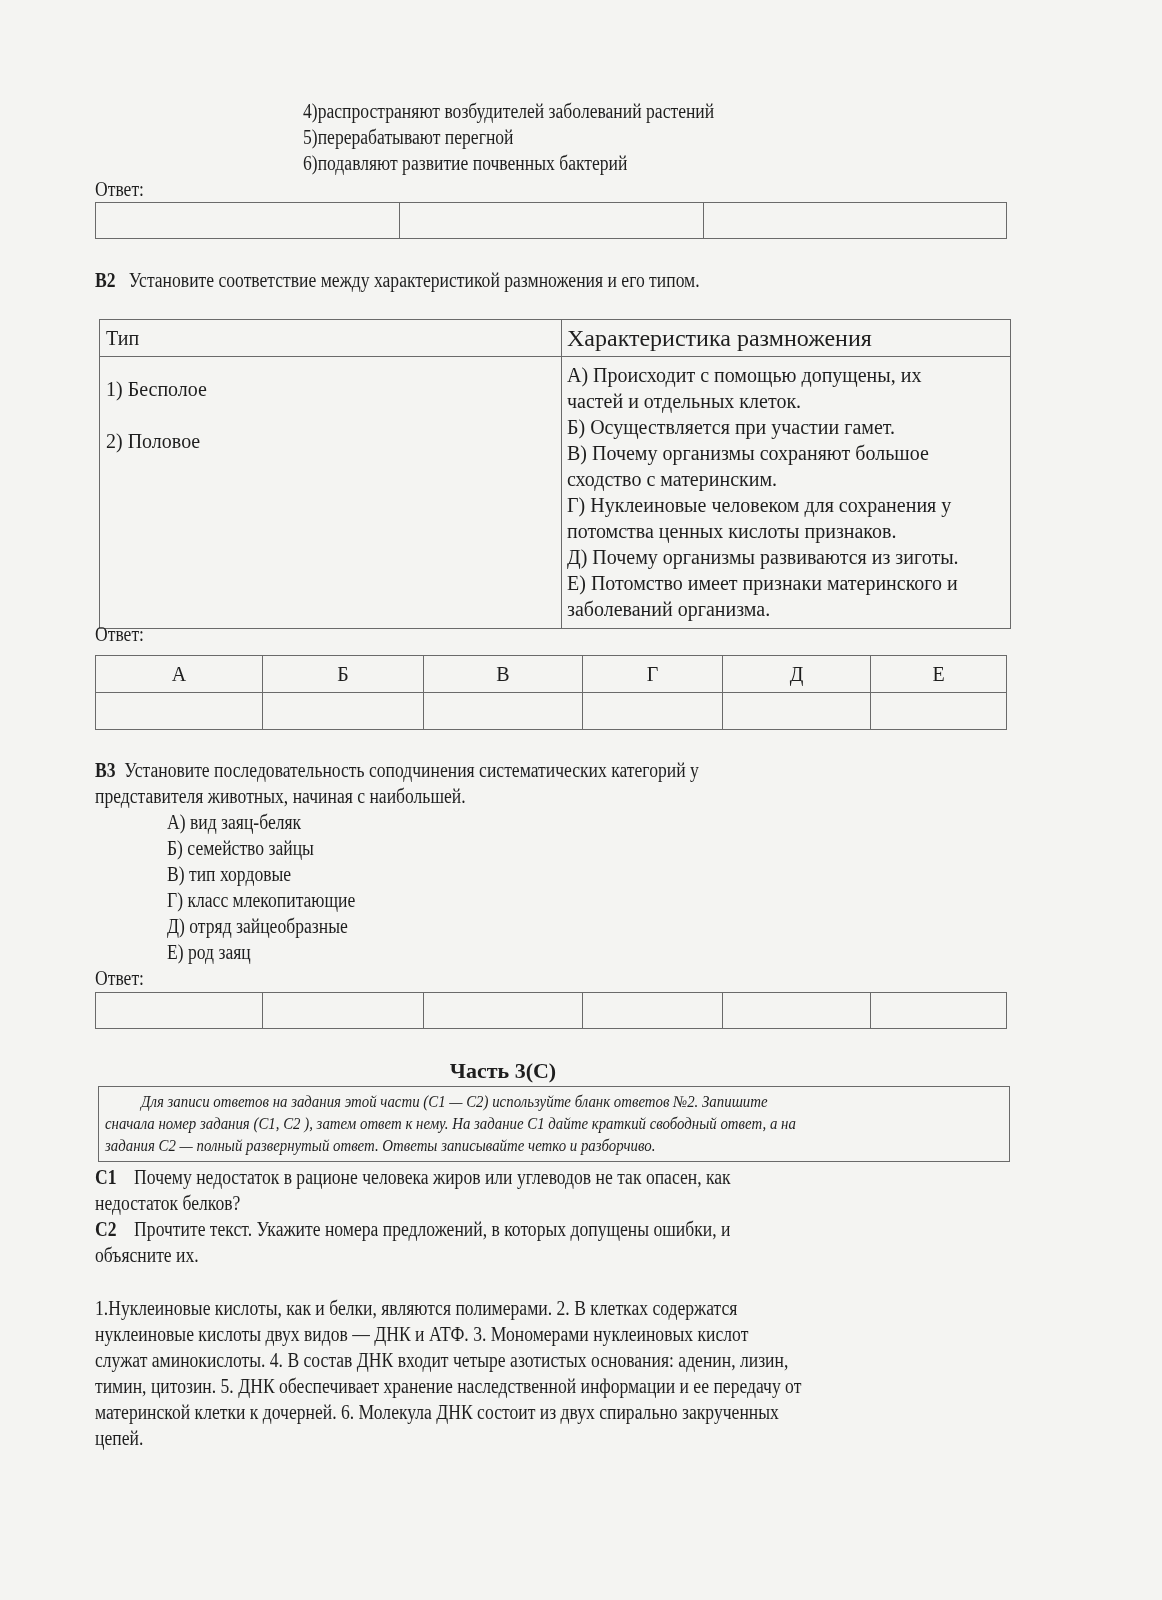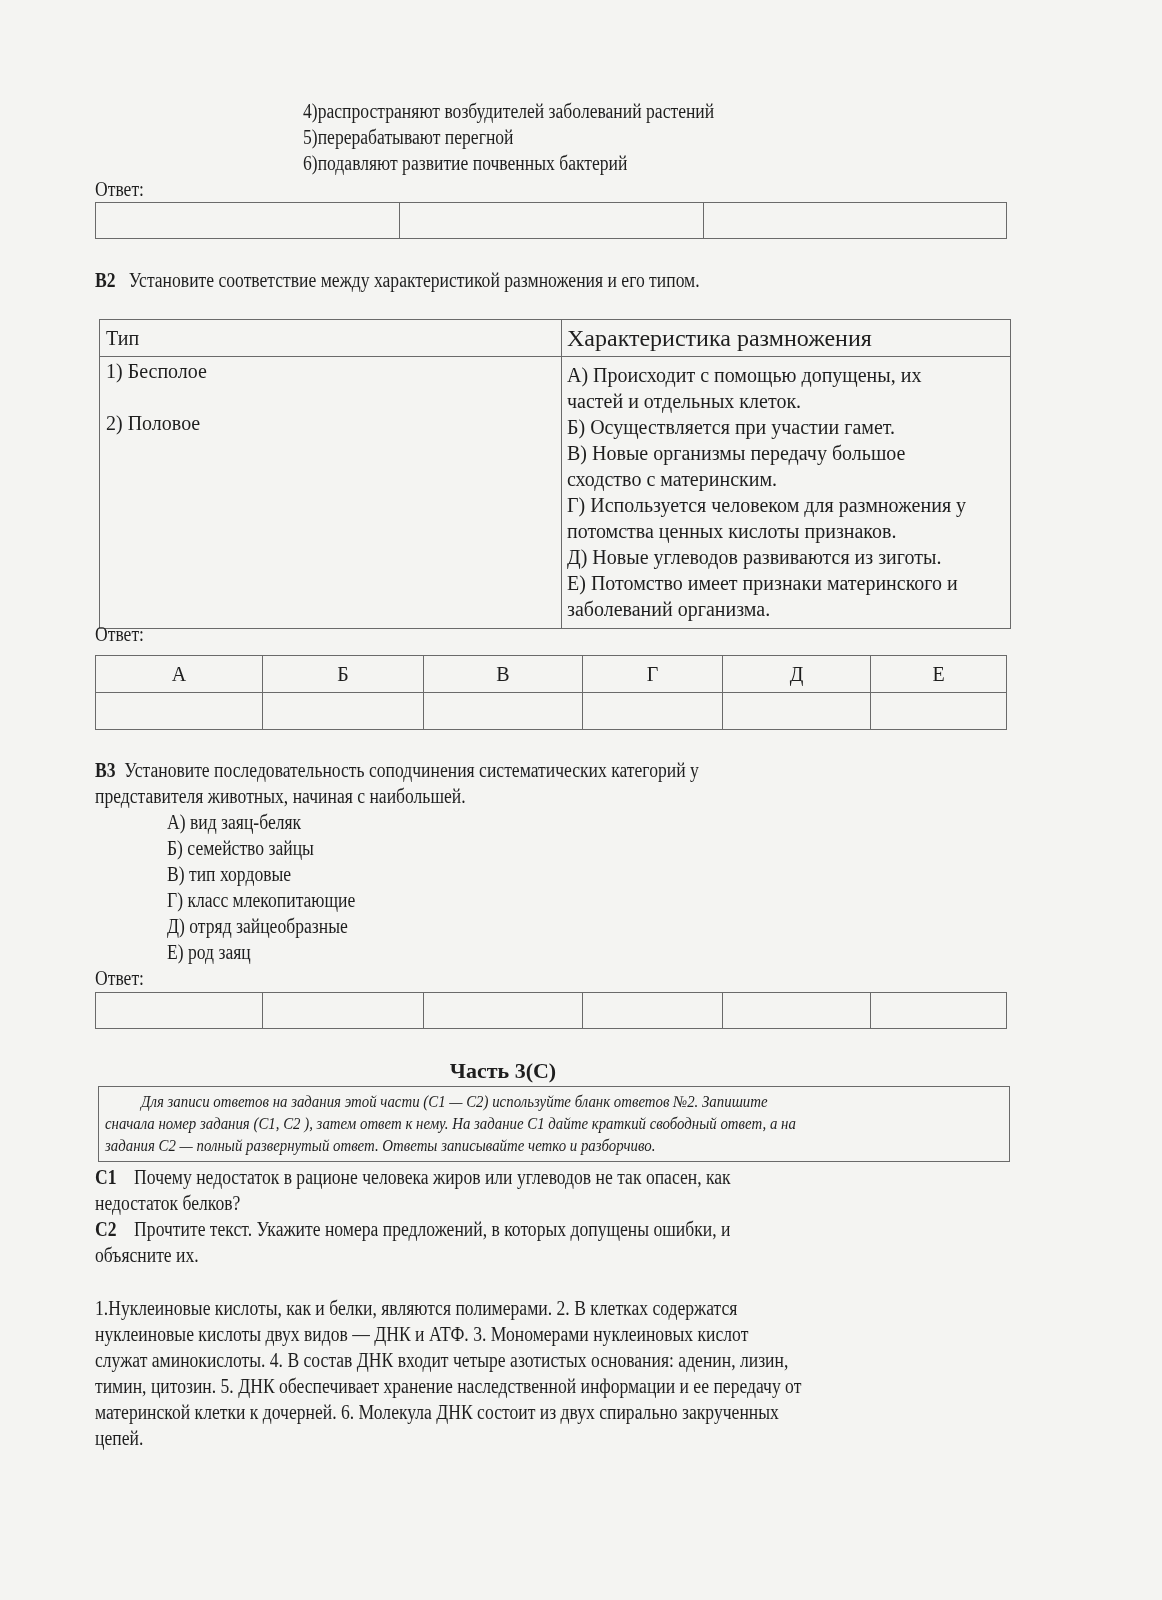--- a/index.html
+++ b/index.html
@@ -51,33 +51,33 @@
   <span>Установите соответствие между характеристикой размножения и его типом.</span>
 </div>
 
 <table class="grid" style="left:99px;top:319px;width:912px;border-radius:11px;">
   <tbody>
       <tr style="height:37px;">
     <td style="width:455px;vertical-align:middle;padding-left:6px;font-size:20px;">Тип</td>
     <td style="vertical-align:middle;padding-left:5px;font-size:24px;">Характеристика размножения</td>
   </tr>
   <tr style="height:272px;">
-    <td style="vertical-align:top;padding:1px 0 0 6px;font-size:20px;line-height:26px;">
+    <td style="vertical-align:top;padding:19px 0 0 6px;font-size:20px;line-height:26px;">
       <div>1) Бесполое</div>
       <div style="margin-top:26px;">2) Половое</div>
     </td>
     <td style="vertical-align:top;padding:5px 0 0 5px;font-size:20px;line-height:26px;">
       <div class="line">А) Происходит с помощью допущены, их</div>
       <div class="line">частей и отдельных клеток.</div>
       <div class="line">Б) Осуществляется при участии гамет.</div>
-      <div class="line">В) Новые организмы передачу большое</div>
+      <div class="line">В) Почему организмы сохраняют большое</div>
       <div class="line">сходство с материнским.</div>
-      <div class="line">Г) Используется человеком для размножения у</div>
+      <div class="line">Г) Нуклеиновые человеком для сохранения у</div>
       <div class="line">потомства ценных кислоты признаков.</div>
-      <div class="line">Д) Новые углеводов развиваются из зиготы.</div>
+      <div class="line">Д) Почему организмы развиваются из зиготы.</div>
       <div class="line">Е) Потомство имеет признаки материнского и</div>
       <div class="line">заболеваний организма.</div>
     </td>
   </tr>
 </tbody>
   </table>
 
 <div class="abs t20 narrow" style="left:95px;top:621px;">Ответ:</div>
 <table class="grid" style="left:95px;top:655px;width:912px;">
   <tbody>

